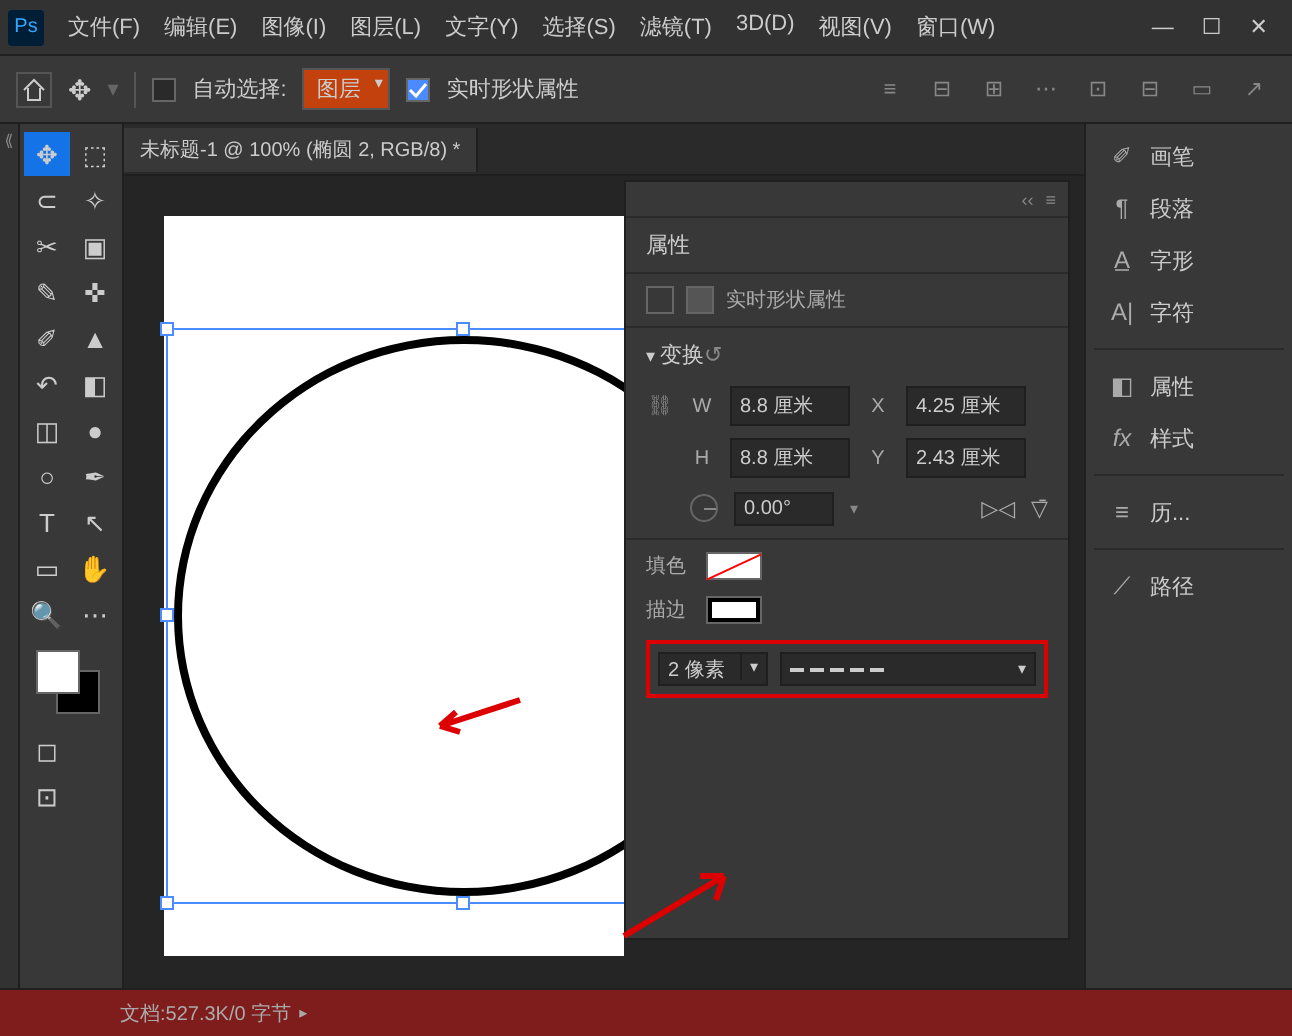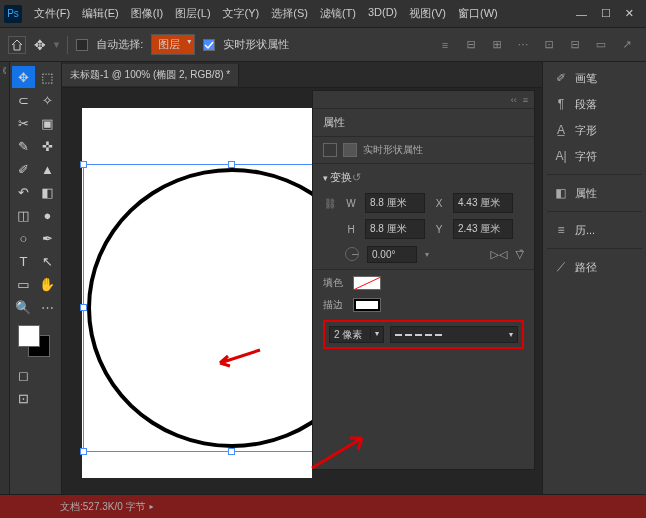--- a/index.html
+++ b/index.html
@@ -233,20 +233,24 @@
       </div>
     <div class="side-item">
         <div class="side-ico">A|</div>
         <span class="side-lbl">字符</span>
       </div>
     <div class="side-sep"></div>
     <div class="side-item">
         <div class="side-ico">◧</div>
         <span class="side-lbl">属性</span>
       </div>
+    <div class="side-item">
+        <div class="side-ico" style="font-style:italic">fx</div>
+        <span class="side-lbl">样式</span>
+      </div>
     <div class="side-sep"></div>
     <div class="side-item">
         <div class="side-ico">≡</div>
         <span class="side-lbl">历...</span>
       </div>
     <div class="side-sep"></div>
     <div class="side-item">
         <div class="side-ico">⟋</div>
         <span class="side-lbl">路径</span>
       </div>
@@ -268,21 +272,21 @@
     <div class="sect-hdr">
       <span class="t"><span style="font-size:9px">▾ </span><span>变换</span></span>
       <span class="r">↺</span>
     </div>
     <div class="pgrid">
       <div class="prow">
         <div class="link-ico">⛓</div>
         <span class="plabel">W</span>
         <div class="pinput">8.8 厘米</div>
         <span class="plabel">X</span>
-        <div class="pinput">4.43 厘米</div>
+        <div class="pinput">4.25 厘米</div>
       </div>
       <div class="prow">
         <div class="link-ico"></div>
         <span class="plabel">H</span>
         <div class="pinput">8.8 厘米</div>
         <span class="plabel">Y</span>
         <div class="pinput">2.43 厘米</div>
       </div>
       <div class="prow">
         <div class="link-ico"></div>

